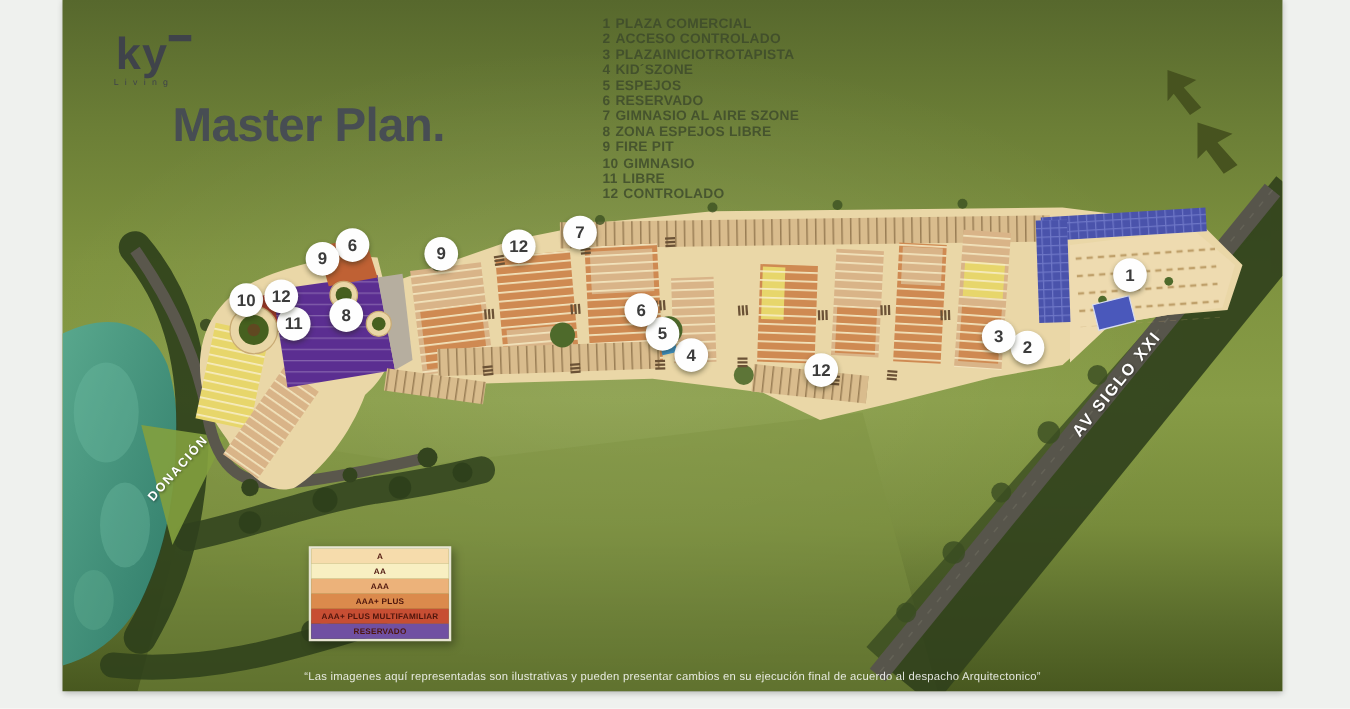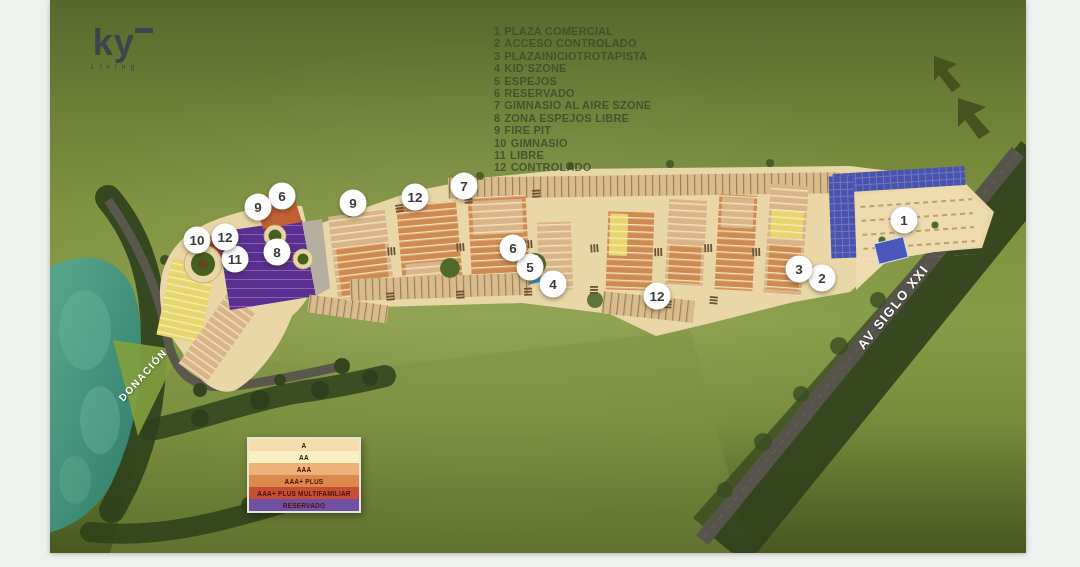--- a/index.html
+++ b/index.html
@@ -16,21 +16,21 @@
   .logo{position:absolute;left:38px;top:24px;color:#3f434a;}
   .logo-ky{font-size:36px;font-weight:bold;letter-spacing:1px;line-height:38px;text-align:center;}
   .logo-bar{position:absolute;left:47px;top:4px;width:18px;height:5px;background:#3f434a;}
   .logo-sub{font-size:7px;letter-spacing:5px;margin-top:1px;margin-left:3px;}
 
   
   .title{position:absolute;left:88px;top:80px;font-size:38px;font-weight:bold;
          color:#474d53;letter-spacing:-.5px;}
 
   
-  .amenities{position:absolute;left:432px;top:13px;list-style:none;margin:12px;padding:0;}
+  .amenities{position:absolute;left:432px;top:13px;list-style:none;margin:0;padding:0;}
   .amenity{font-size:11px;font-weight:bold;line-height:12.4px;color:#3d4a2b;opacity:.82;
            letter-spacing:.2px;white-space:nowrap;}
   .amenity .num{margin-right:4px;}
 
   
   .markers{position:absolute;left:0;top:0;width:976px;height:553px;pointer-events:none;}
   .marker{position:absolute;width:27px;height:27px;border-radius:50%;background:#fefefe;
           transform:translate(-50%,-50%);display:flex;align-items:center;justify-content:center;
           font-size:13.5px;font-weight:bold;color:#3b3b3b;box-shadow:0 2px 4px rgba(30,35,15,.45);}
 
@@ -251,20 +251,21 @@
         <polygon points="908,98 936,107 924,114 940,132 929,139 915,120 908,127"></polygon>
       </g>
     </svg>
 
     <div class="logo">
       <div class="logo-ky">ky</div>
       <div class="logo-bar"></div>
       <div class="logo-sub">Living</div>
     </div>
 
+    <div class="title">Master Plan.</div>
 
     <ul class="amenities">
         <li class="amenity">
     <span class="num">1</span><span>PLAZA COMERCIAL</span>
   </li>
         <li class="amenity">
     <span class="num">2</span><span>ACCESO CONTROLADO</span>
   </li>
         <li class="amenity">
     <span class="num">3</span><span>PLAZAINICIOTROTAPISTA</span>
@@ -368,14 +369,15 @@
     <span>AAA+ PLUS</span>
   </div>
         <div class="cat-row" style="background: rgb(199, 78, 51);">
     <span>AAA+ PLUS MULTIFAMILIAR</span>
   </div>
         <div class="cat-row" style="background: rgb(112, 80, 162);">
     <span>RESERVADO</span>
   </div>
       </div>
 
+    <div class="disclaimer">“Las imagenes aquí representadas son ilustrativas y pueden presentar cambios en su ejecución final de acuerdo al despacho Arquitectonico”</div>
   </div>
 </div>
 
 </body></html>

